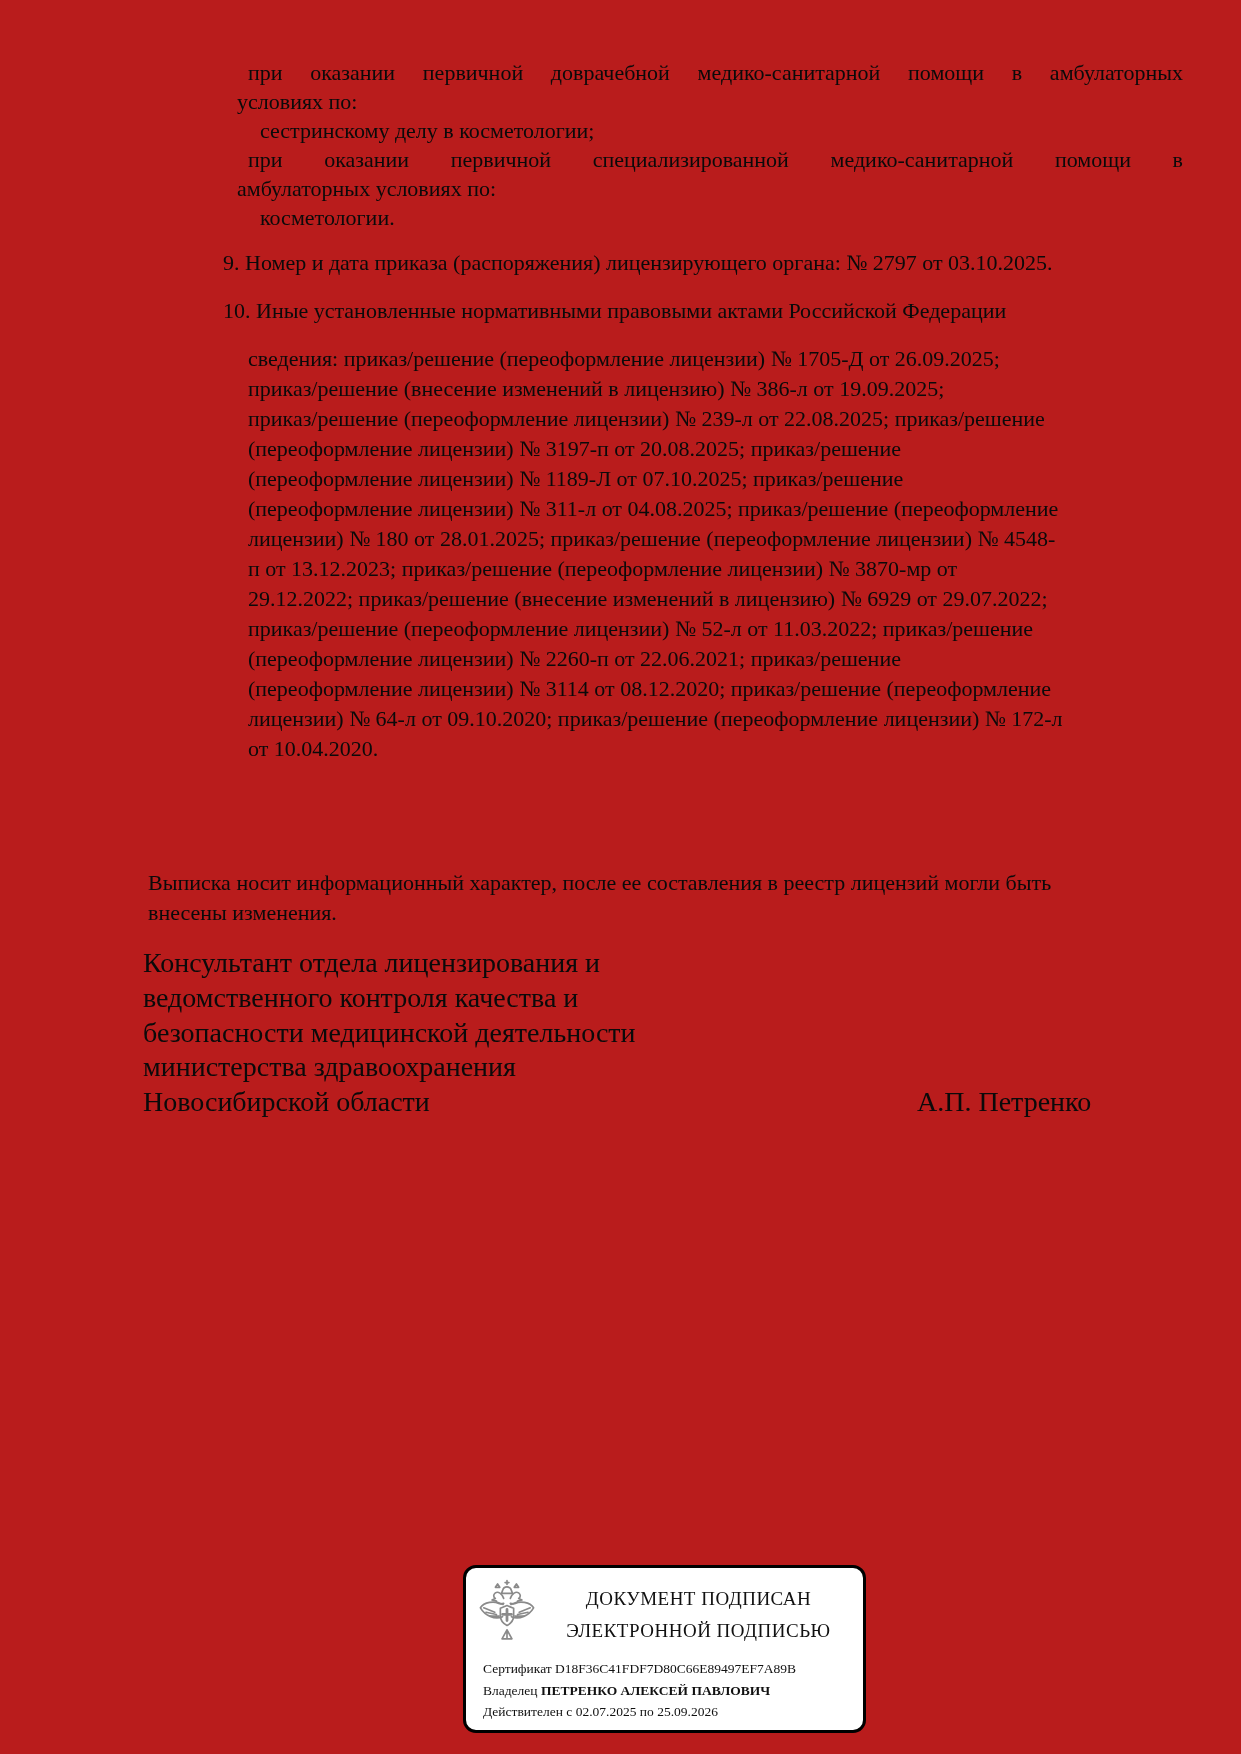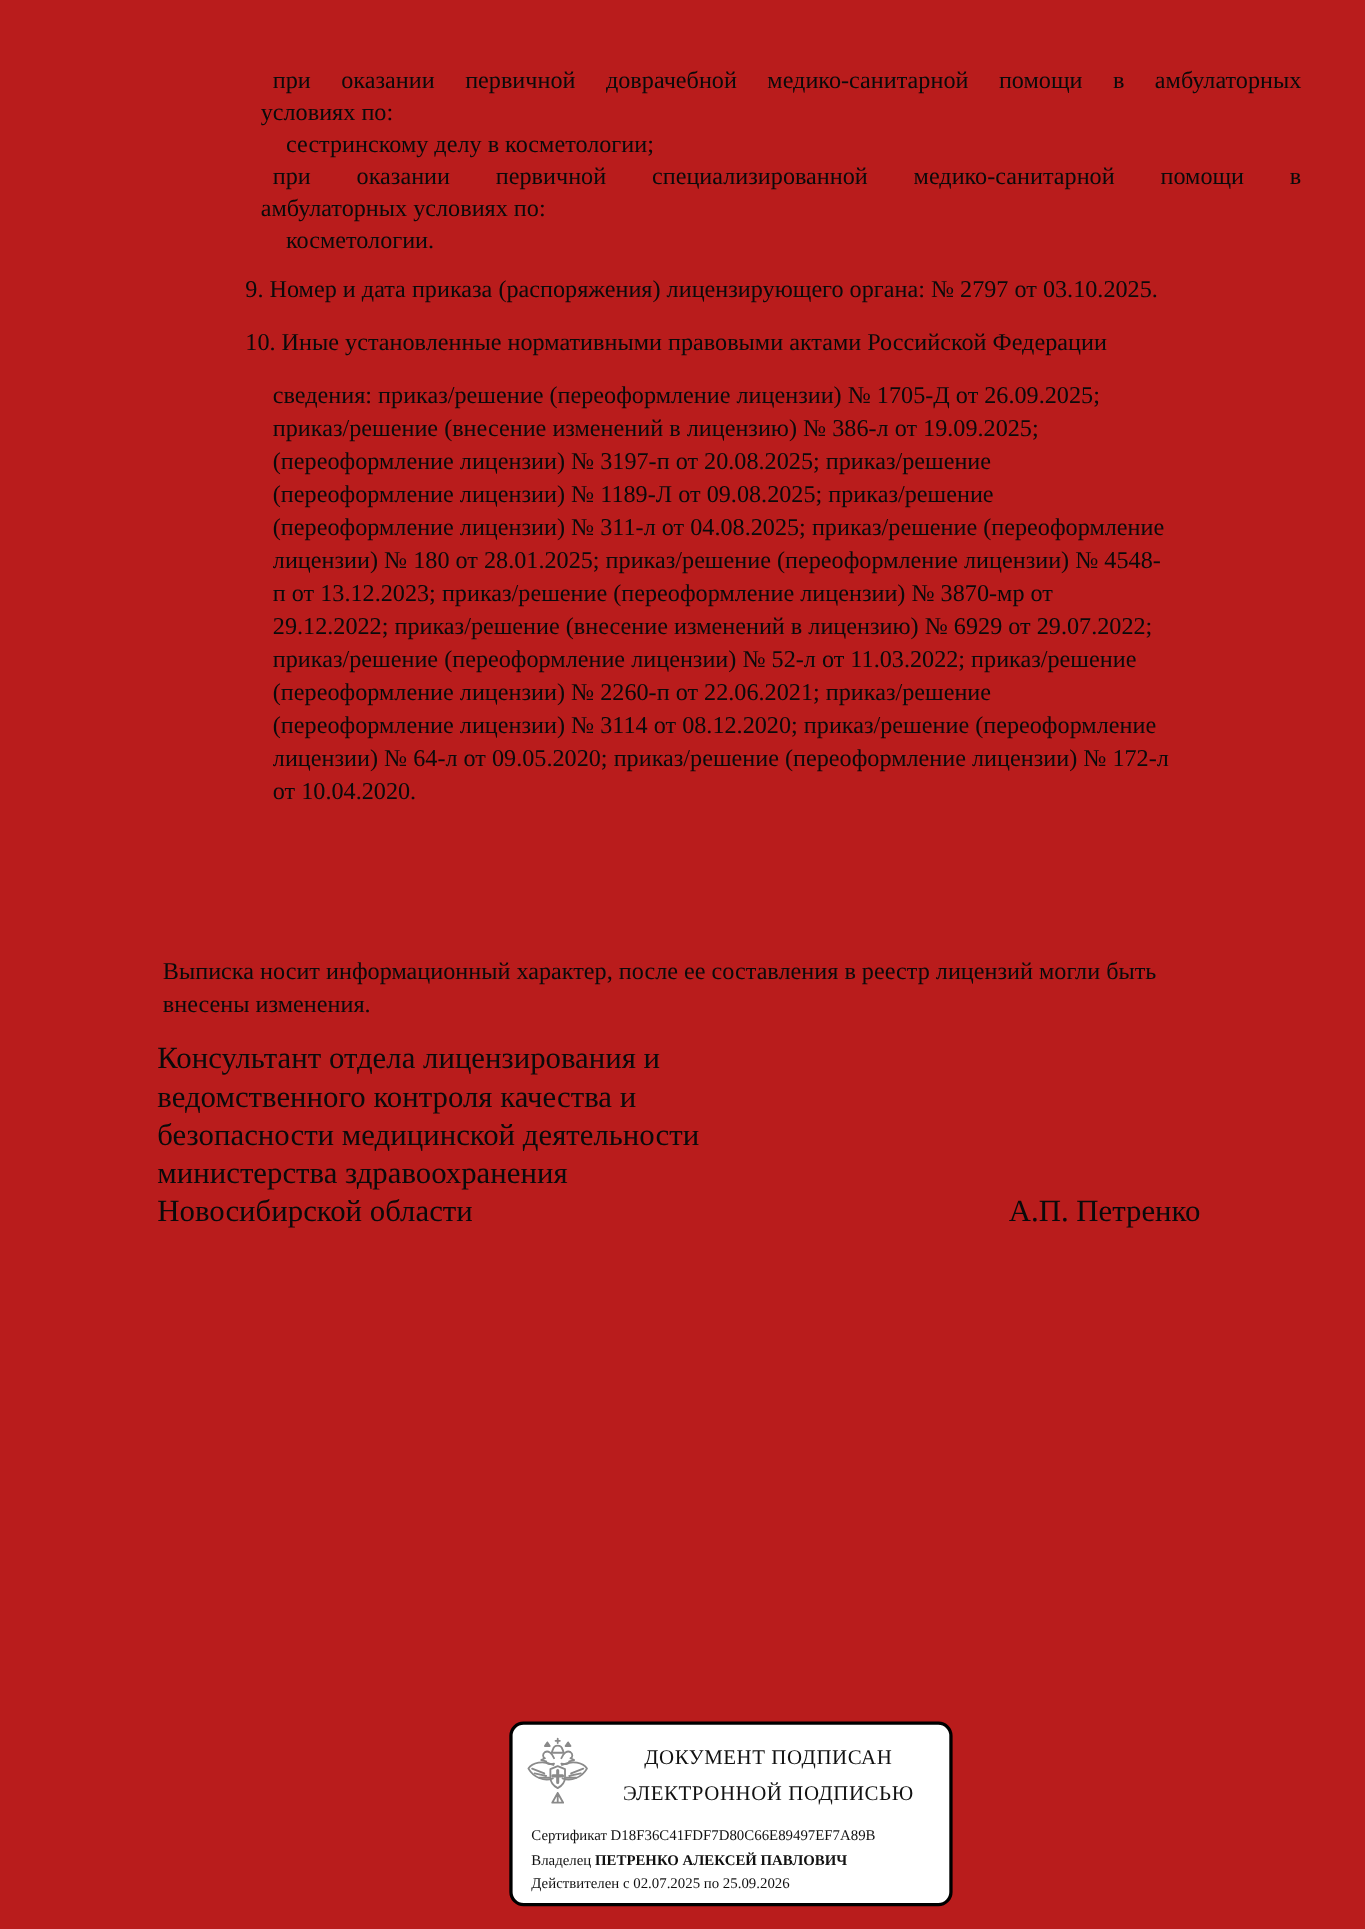--- a/index.html
+++ b/index.html
@@ -100,30 +100,31 @@
   </div>
 
   <div class="para-9">
     <div class="line">9. Номер и дата приказа (распоряжения) лицензирующего органа: № 2797 от 03.10.2025.</div>
   </div>
 
   <div class="para-10">
     <div class="line p10-first">10. Иные установленные нормативными правовыми актами Российской Федерации</div>
     <div class="line">сведения: приказ/решение (переоформление лицензии) № 1705-Д от 26.09.2025;</div>
     <div class="line">приказ/решение (внесение изменений в лицензию) № 386-л от 19.09.2025;</div>
+    <div class="line">приказ/решение (переоформление лицензии) № 239-л от 22.08.2025; приказ/решение</div>
     <div class="line">(переоформление лицензии) № 3197-п от 20.08.2025; приказ/решение</div>
-    <div class="line">(переоформление лицензии) № 1189-Л от 09.08.2025; приказ/решение</div>
+    <div class="line">(переоформление лицензии) № 1189-Л от 07.10.2025; приказ/решение</div>
     <div class="line">(переоформление лицензии) № 311-л от 04.08.2025; приказ/решение (переоформление</div>
     <div class="line">лицензии) № 180 от 28.01.2025; приказ/решение (переоформление лицензии) № 4548-</div>
     <div class="line">п от 13.12.2023; приказ/решение (переоформление лицензии) № 3870-мр от</div>
     <div class="line">29.12.2022; приказ/решение (внесение изменений в лицензию) № 6929 от 29.07.2022;</div>
     <div class="line">приказ/решение (переоформление лицензии) № 52-л от 11.03.2022; приказ/решение</div>
     <div class="line">(переоформление лицензии) № 2260-п от 22.06.2021; приказ/решение</div>
     <div class="line">(переоформление лицензии) № 3114 от 08.12.2020; приказ/решение (переоформление</div>
-    <div class="line">лицензии) № 64-л от 09.05.2020; приказ/решение (переоформление лицензии) № 172-л</div>
+    <div class="line">лицензии) № 64-л от 09.10.2020; приказ/решение (переоформление лицензии) № 172-л</div>
     <div class="line">от 10.04.2020.</div>
   </div>
 
   <div class="note">
     <div class="line">Выписка носит информационный характер, после ее составления в реестр лицензий могли быть</div>
     <div class="line">внесены изменения.</div>
   </div>
 
   <div class="signature">
     <div class="line">Консультант отдела лицензирования и</div>

